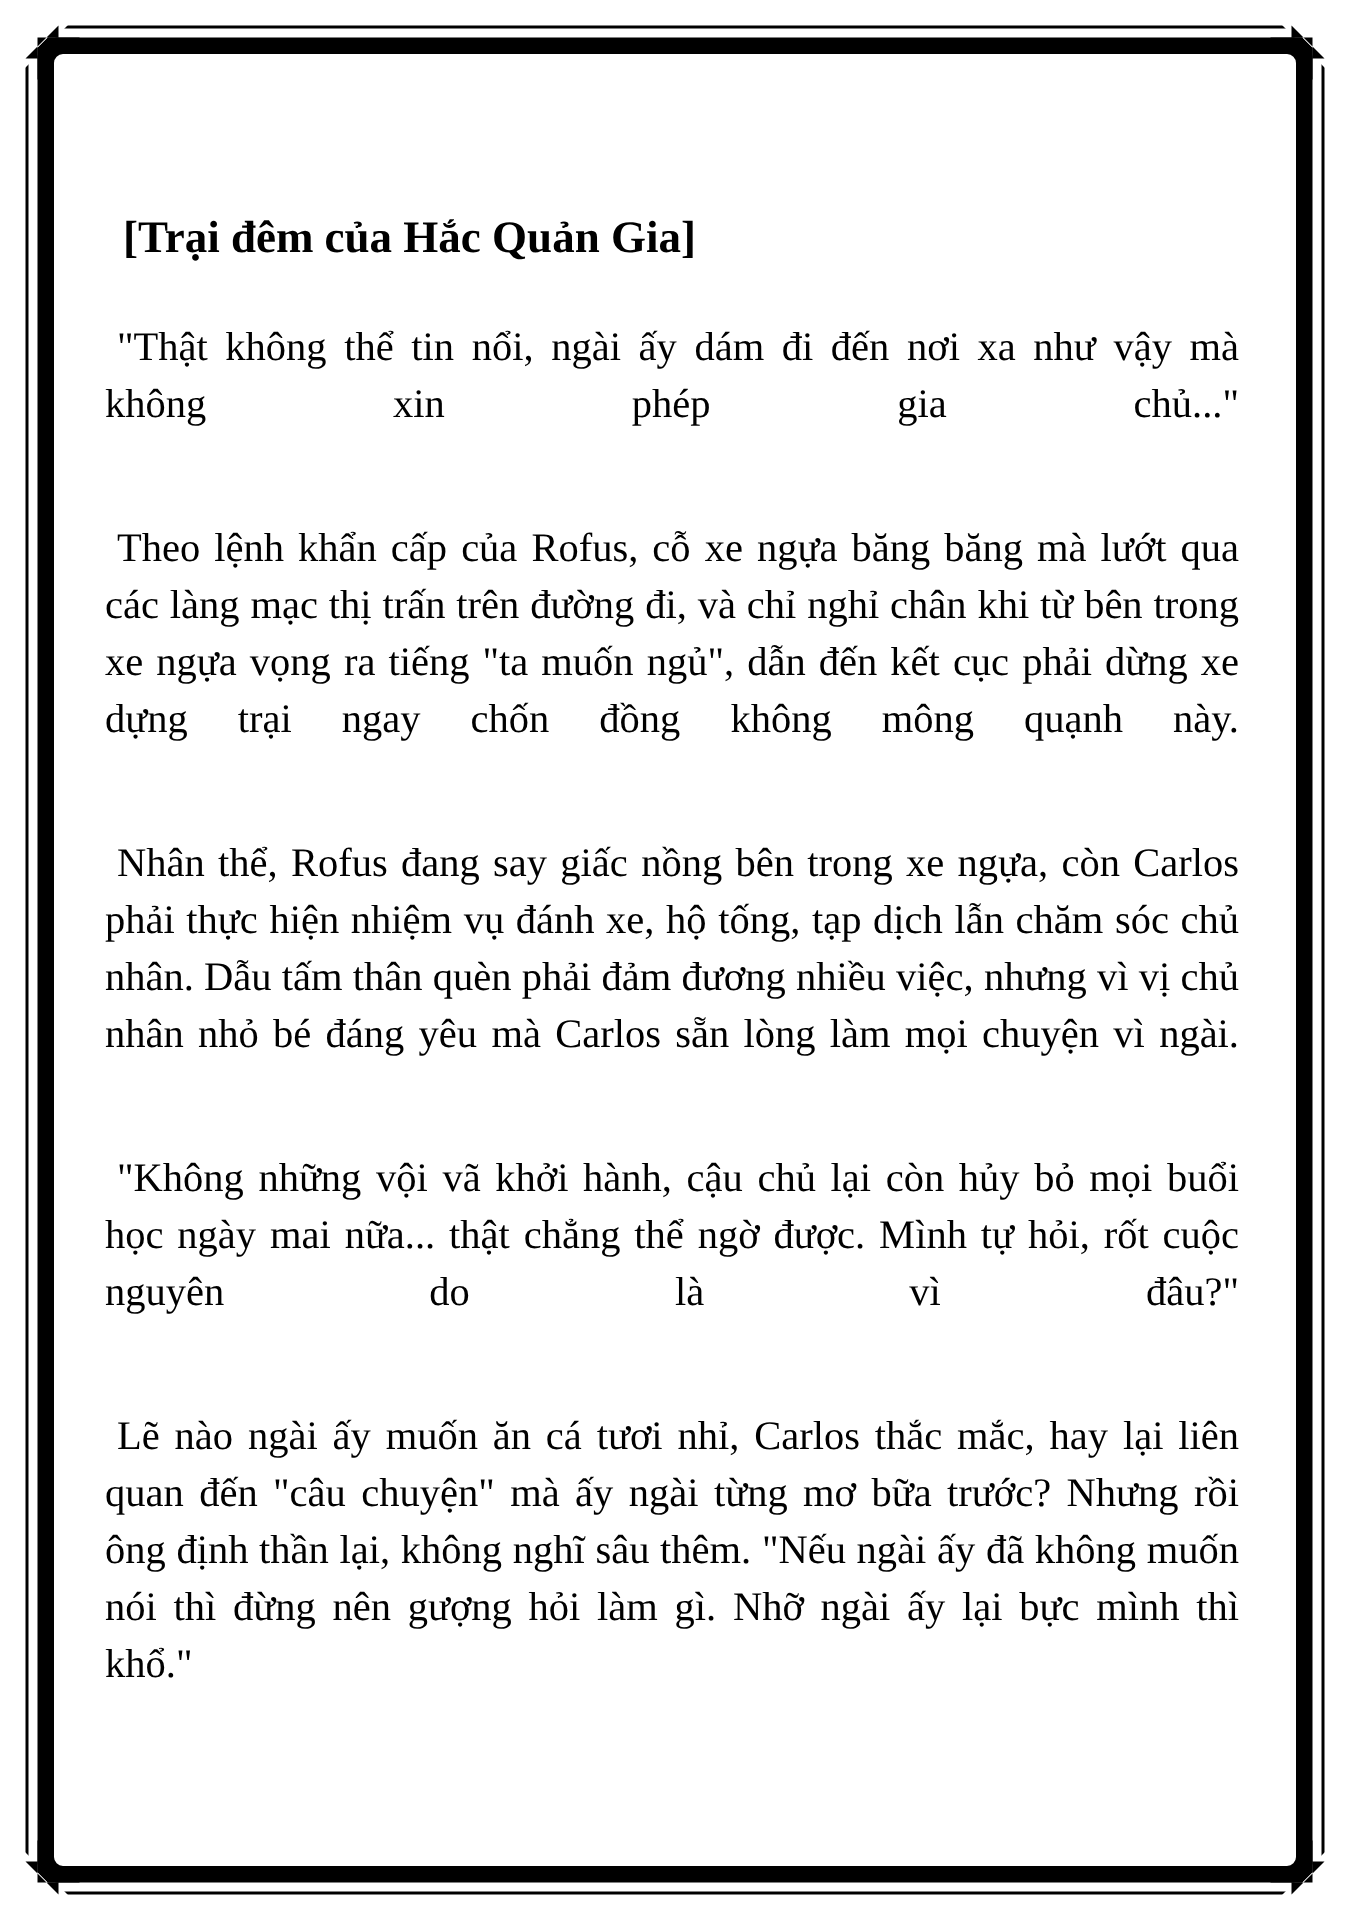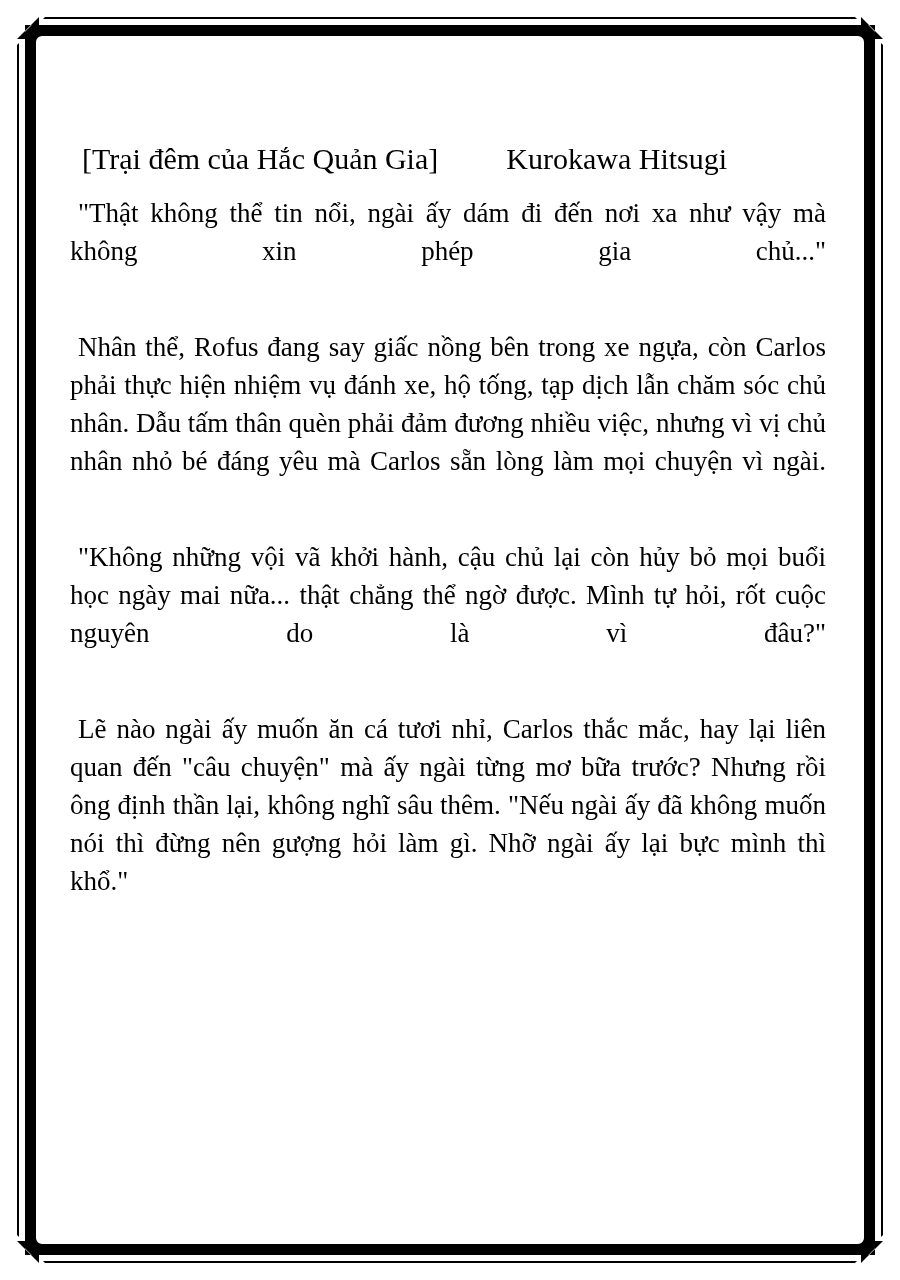--- a/index.html
+++ b/index.html
@@ -65,22 +65,23 @@
     left: 70px;
     top: 140px;
     width: 756px;
   }
 
   .header-line {
     display: flex;
     align-items: flex-end;
     font-size: 30px;
     line-height: 1.25;
-    margin-bottom: 16px;
+    margin-bottom: 34px;
     white-space: nowrap;
+    font-weight: bold;
   }
 
   .doc-title {
     padding-left: 12px;
   }
 
   .doc-author {
     padding-left: 68px;
   }
 
@@ -150,23 +151,23 @@
       <path d="M9 31 L31 9 L31 17 L17 17 L17 31 Z" fill="#000000"></path>
       <path d="M17 45 L17 24 L24 17 L45 17 L45 28 L34 28 A6 6 0 0 0 28 34 L28 45 Z" fill="#000000"></path>
       <path d="M17 31 L17 24 L24 17 L31 17 L31 24 Q22 24 24 31 Z" fill="#000000"></path>
     </svg>
   </div>
 
   <div class="content">
 
     <div class="header-line">
       <span class="doc-title">[Trại đêm của Hắc Quản Gia]</span>
-      <span class="doc-author">Kurokawa Hitsugi</span>
     </div>
 
     <p class="para">"Thật không thể tin nổi, ngài ấy dám đi đến nơi xa như vậy mà không xin phép gia chủ..."</p>
+    <p class="para">Theo lệnh khẩn cấp của Rofus, cỗ xe ngựa băng băng mà lướt qua các làng mạc thị trấn trên đường đi, và chỉ nghỉ chân khi từ bên trong xe ngựa vọng ra tiếng "ta muốn ngủ", dẫn đến kết cục phải dừng xe dựng trại ngay chốn đồng không mông quạnh này.</p>
     <p class="para">Nhân thể, Rofus đang say giấc nồng bên trong xe ngựa, còn Carlos phải thực hiện nhiệm vụ đánh xe, hộ tống, tạp dịch lẫn chăm sóc chủ nhân. Dẫu tấm thân quèn phải đảm đương nhiều việc, nhưng vì vị chủ nhân nhỏ bé đáng yêu mà Carlos sẵn lòng làm mọi chuyện vì ngài.</p>
     <p class="para">"Không những vội vã khởi hành, cậu chủ lại còn hủy bỏ mọi buổi học ngày mai nữa... thật chẳng thể ngờ được. Mình tự hỏi, rốt cuộc nguyên do là vì đâu?"</p>
     <p class="para">Lẽ nào ngài ấy muốn ăn cá tươi nhỉ, Carlos thắc mắc, hay lại liên quan đến "câu chuyện" mà ấy ngài từng mơ bữa trước? Nhưng rồi ông định thần lại, không nghĩ sâu thêm. "Nếu ngài ấy đã không muốn nói thì đừng nên gượng hỏi làm gì. Nhỡ ngài ấy lại bực mình thì khổ."</p>
 
   </div>
 
 </div>
 
 </body></html>

